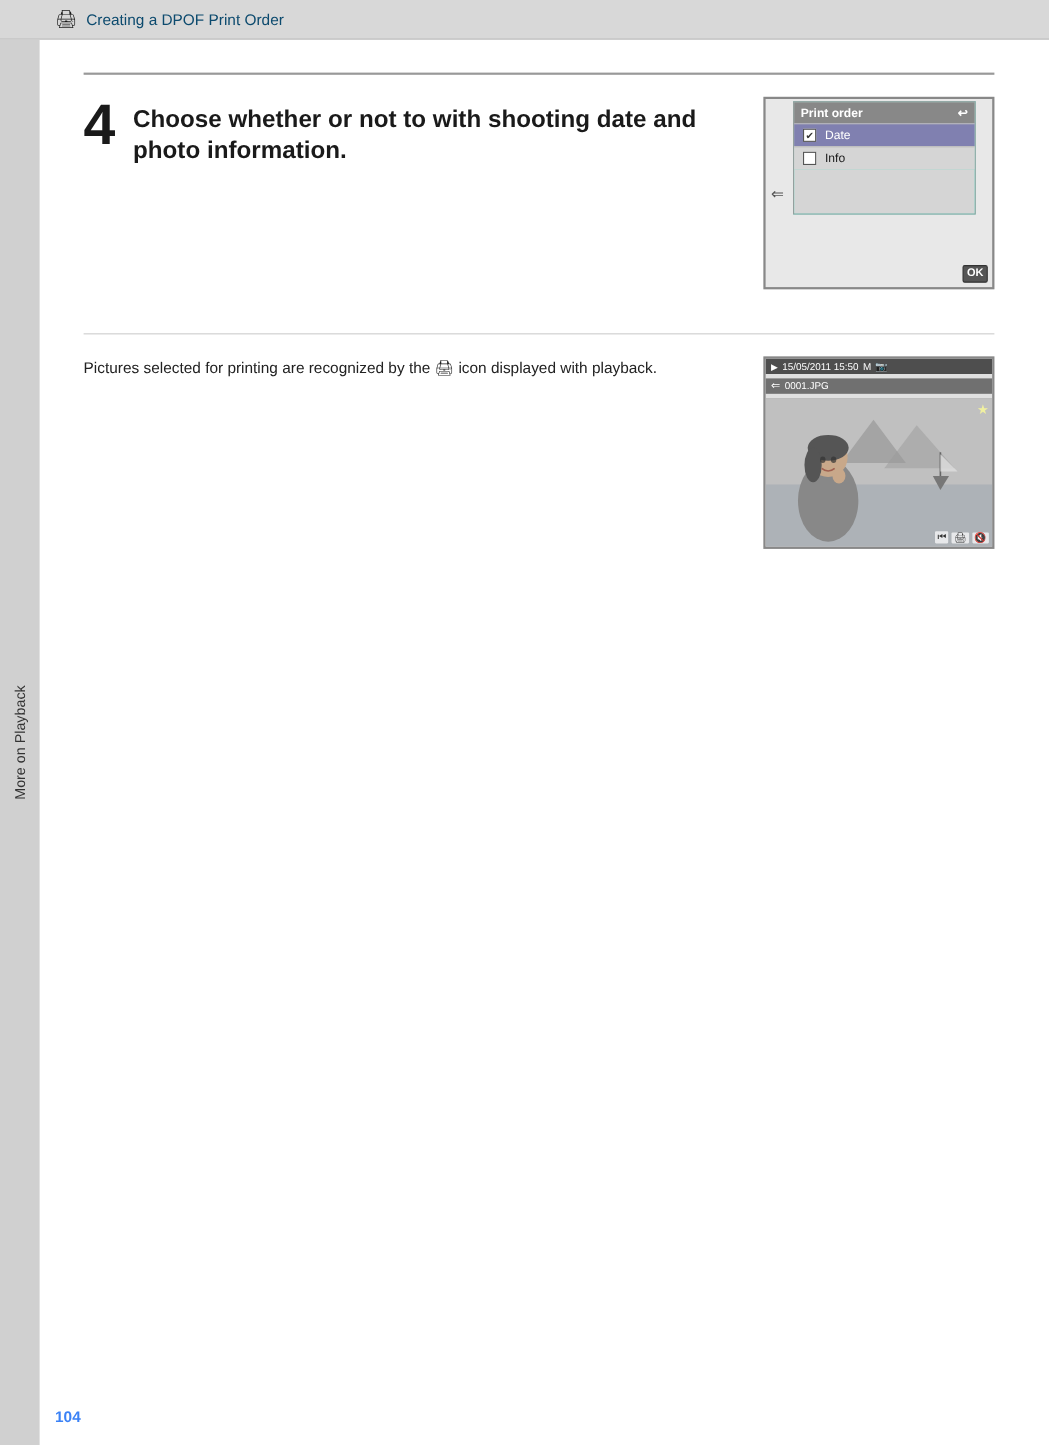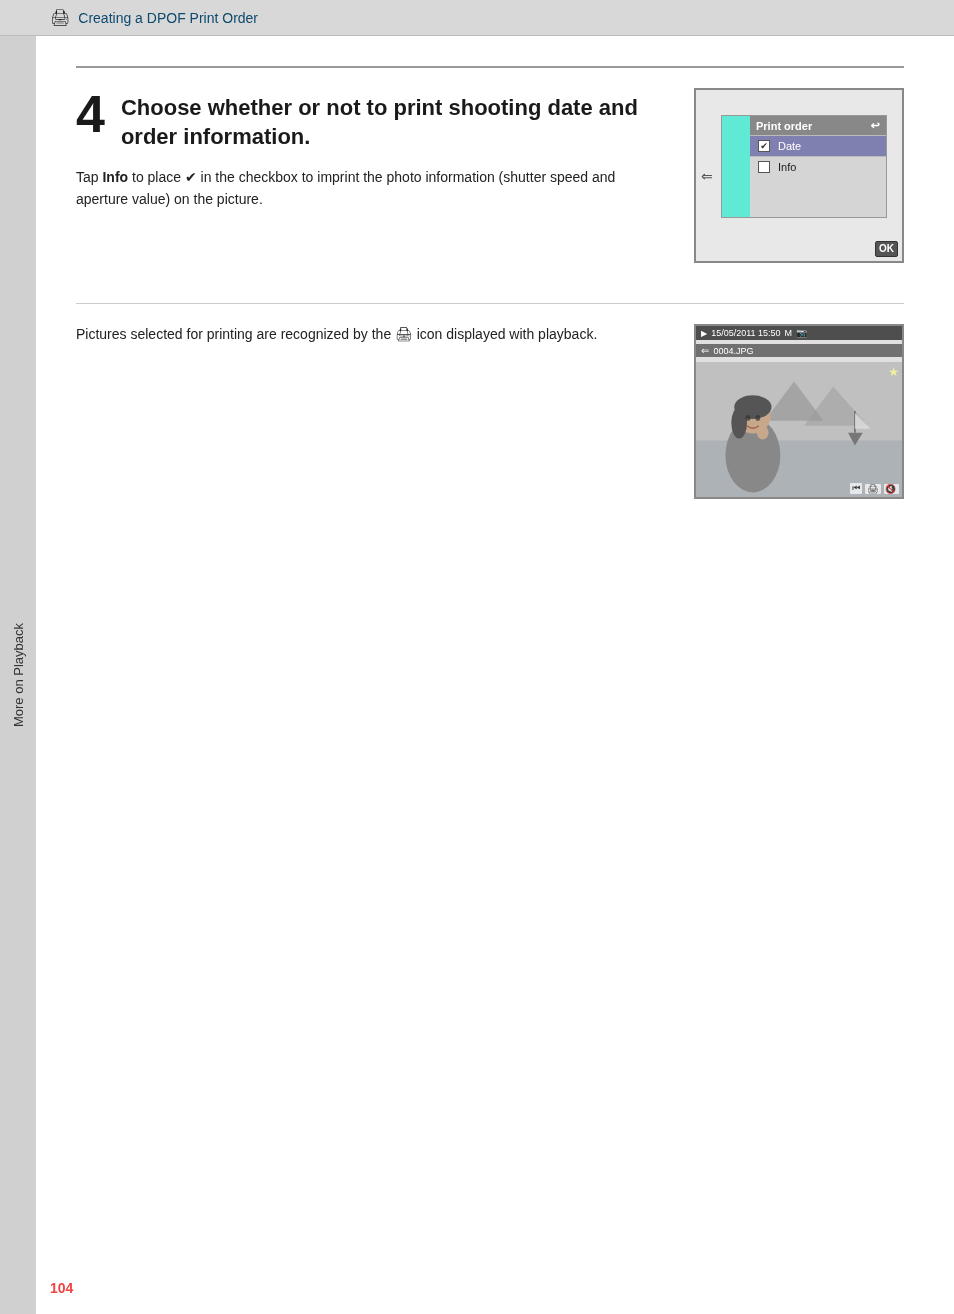--- a/index.html
+++ b/index.html
@@ -139,24 +139,23 @@
     .camera-screen {
       border: 2px solid #888;
       background: #e8e8e8;
       position: relative;
       width: 210px;
       height: 175px;
     }
 
     .camera-screen-inner {
       background: #5eead4;
-      margin: 25px 15px 12px 25px;
+      margin: 2px 15px 12px 25px;
       border: 1px solid #999;
       position: relative;
-      padding-left: 28px;
     }
 
     .print-order-menu {
       background: #c5c5c5;
     }
 
     .menu-title-bar {
       background: #888;
       color: #fff;
       font-size: 11px;
@@ -342,21 +341,21 @@
       border-radius: 1px;
     }
 
     
     .page-number {
       position: absolute;
       bottom: 18px;
       left: 50px;
       font-size: 14px;
       font-weight: bold;
-      color: #ef4444;
+      color: #3b82f6;
     }
 
     
     .section-rule {
       border: none;
       border-top: 1px solid #ccc;
       margin: 0 0 20px 0;
     }
   </style>
 </head>
@@ -373,27 +372,24 @@
 
 <div class="main-content">
 
   <div class="top-line"></div>
 
   <div class="step-section">
 
     <div class="step-left">
       <div class="step-heading">
         <span class="step-number">4</span>
-        <span class="step-title">Choose whether or not to print shooting date and order information.</span>
+        <span class="step-title">Choose whether or not to with shooting date and photo information.</span>
       </div>
 
       <div class="step-body">
-        <p>
-          Tap <span class="bold">Info</span> to place ✔ in the checkbox to imprint the photo information (shutter speed and aperture value) on the picture.
-        </p>
       </div>
     </div>
 
     <div class="step-right">
       <div class="camera-screen">
         <span class="camera-left-arrow">⇐</span>
         <div class="camera-screen-inner">
           <div class="print-order-menu">
             <div class="menu-title-bar">
               <span>Print order</span>
@@ -431,21 +427,21 @@
 
         <div class="playback-info-bar">
           <span class="play-icon">▶</span>
           <span>15/05/2011 15:50</span>
           <span>M</span>
           <span>📷</span>
         </div>
 
         <div class="filename-bar">
           <span class="camera-arrow-left">⇐</span>
-          <span>0004.JPG</span>
+          <span>0001.JPG</span>
         </div>
 
         <div class="playback-image-area">
 
           <svg class="illustration" viewBox="0 0 210 140" xmlns="http://www.w3.org/2000/svg">
 
             <rect width="210" height="140" fill="#c0c0c0"></rect>
 
             <polygon points="100,20 130,60 70,60" fill="#888" opacity="0.5"></polygon>
             <polygon points="140,25 175,65 110,65" fill="#999" opacity="0.5"></polygon>

